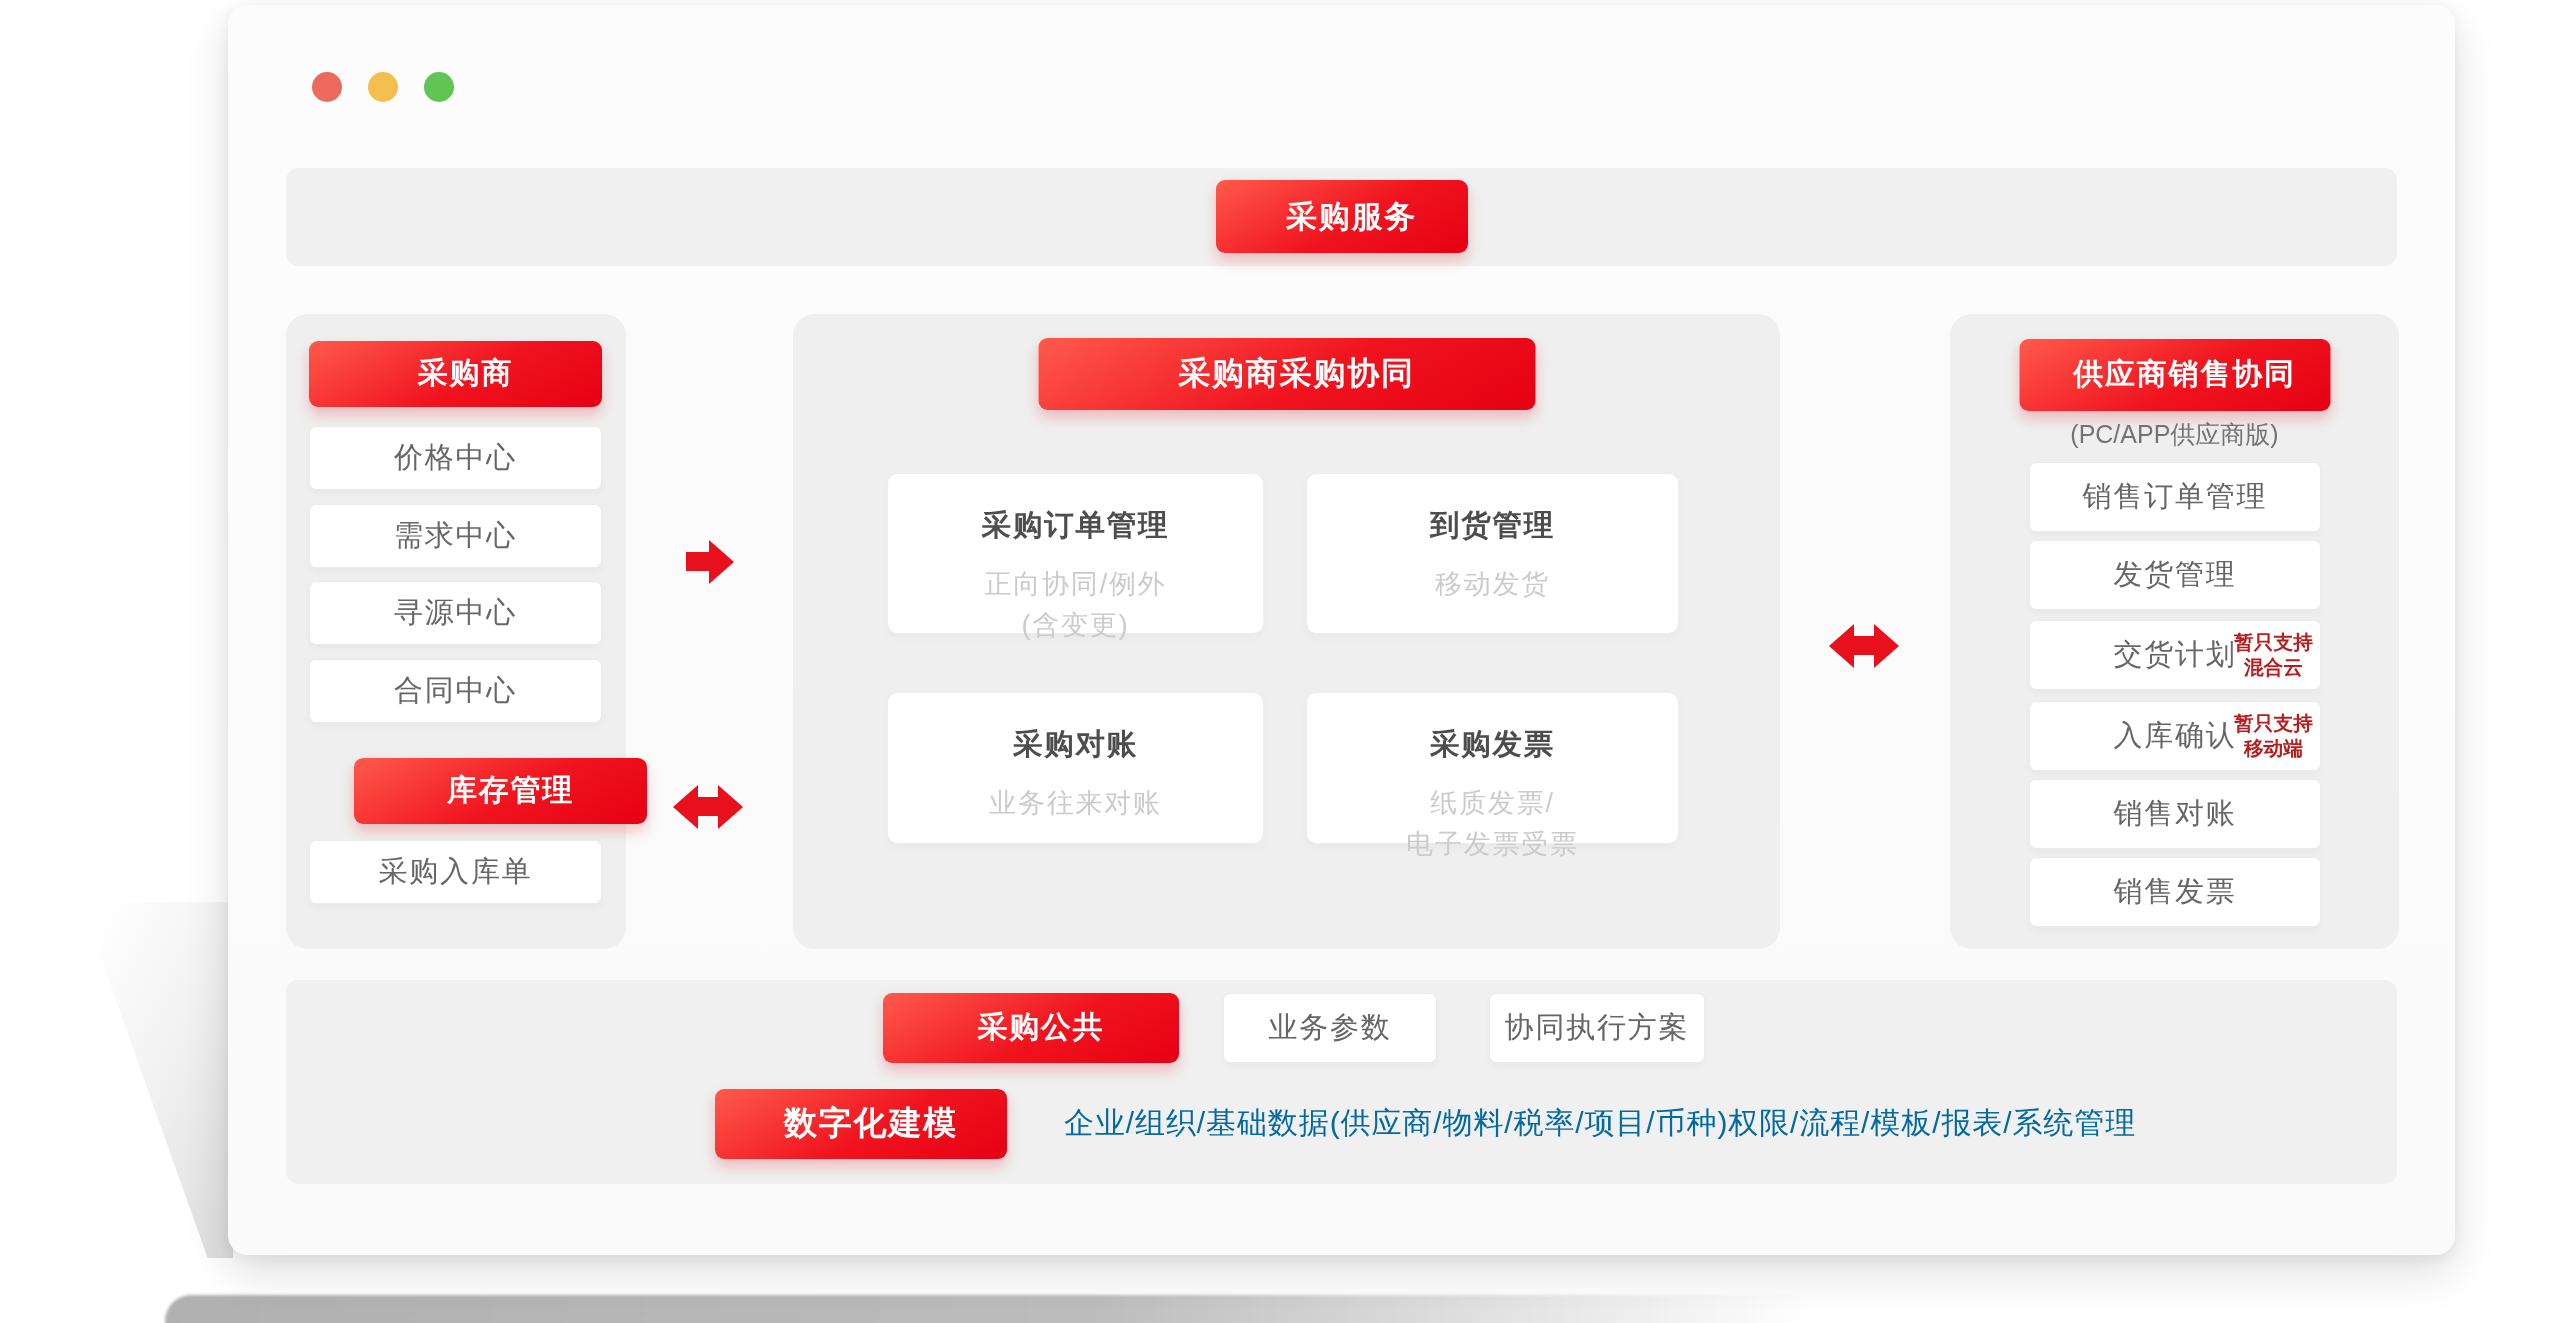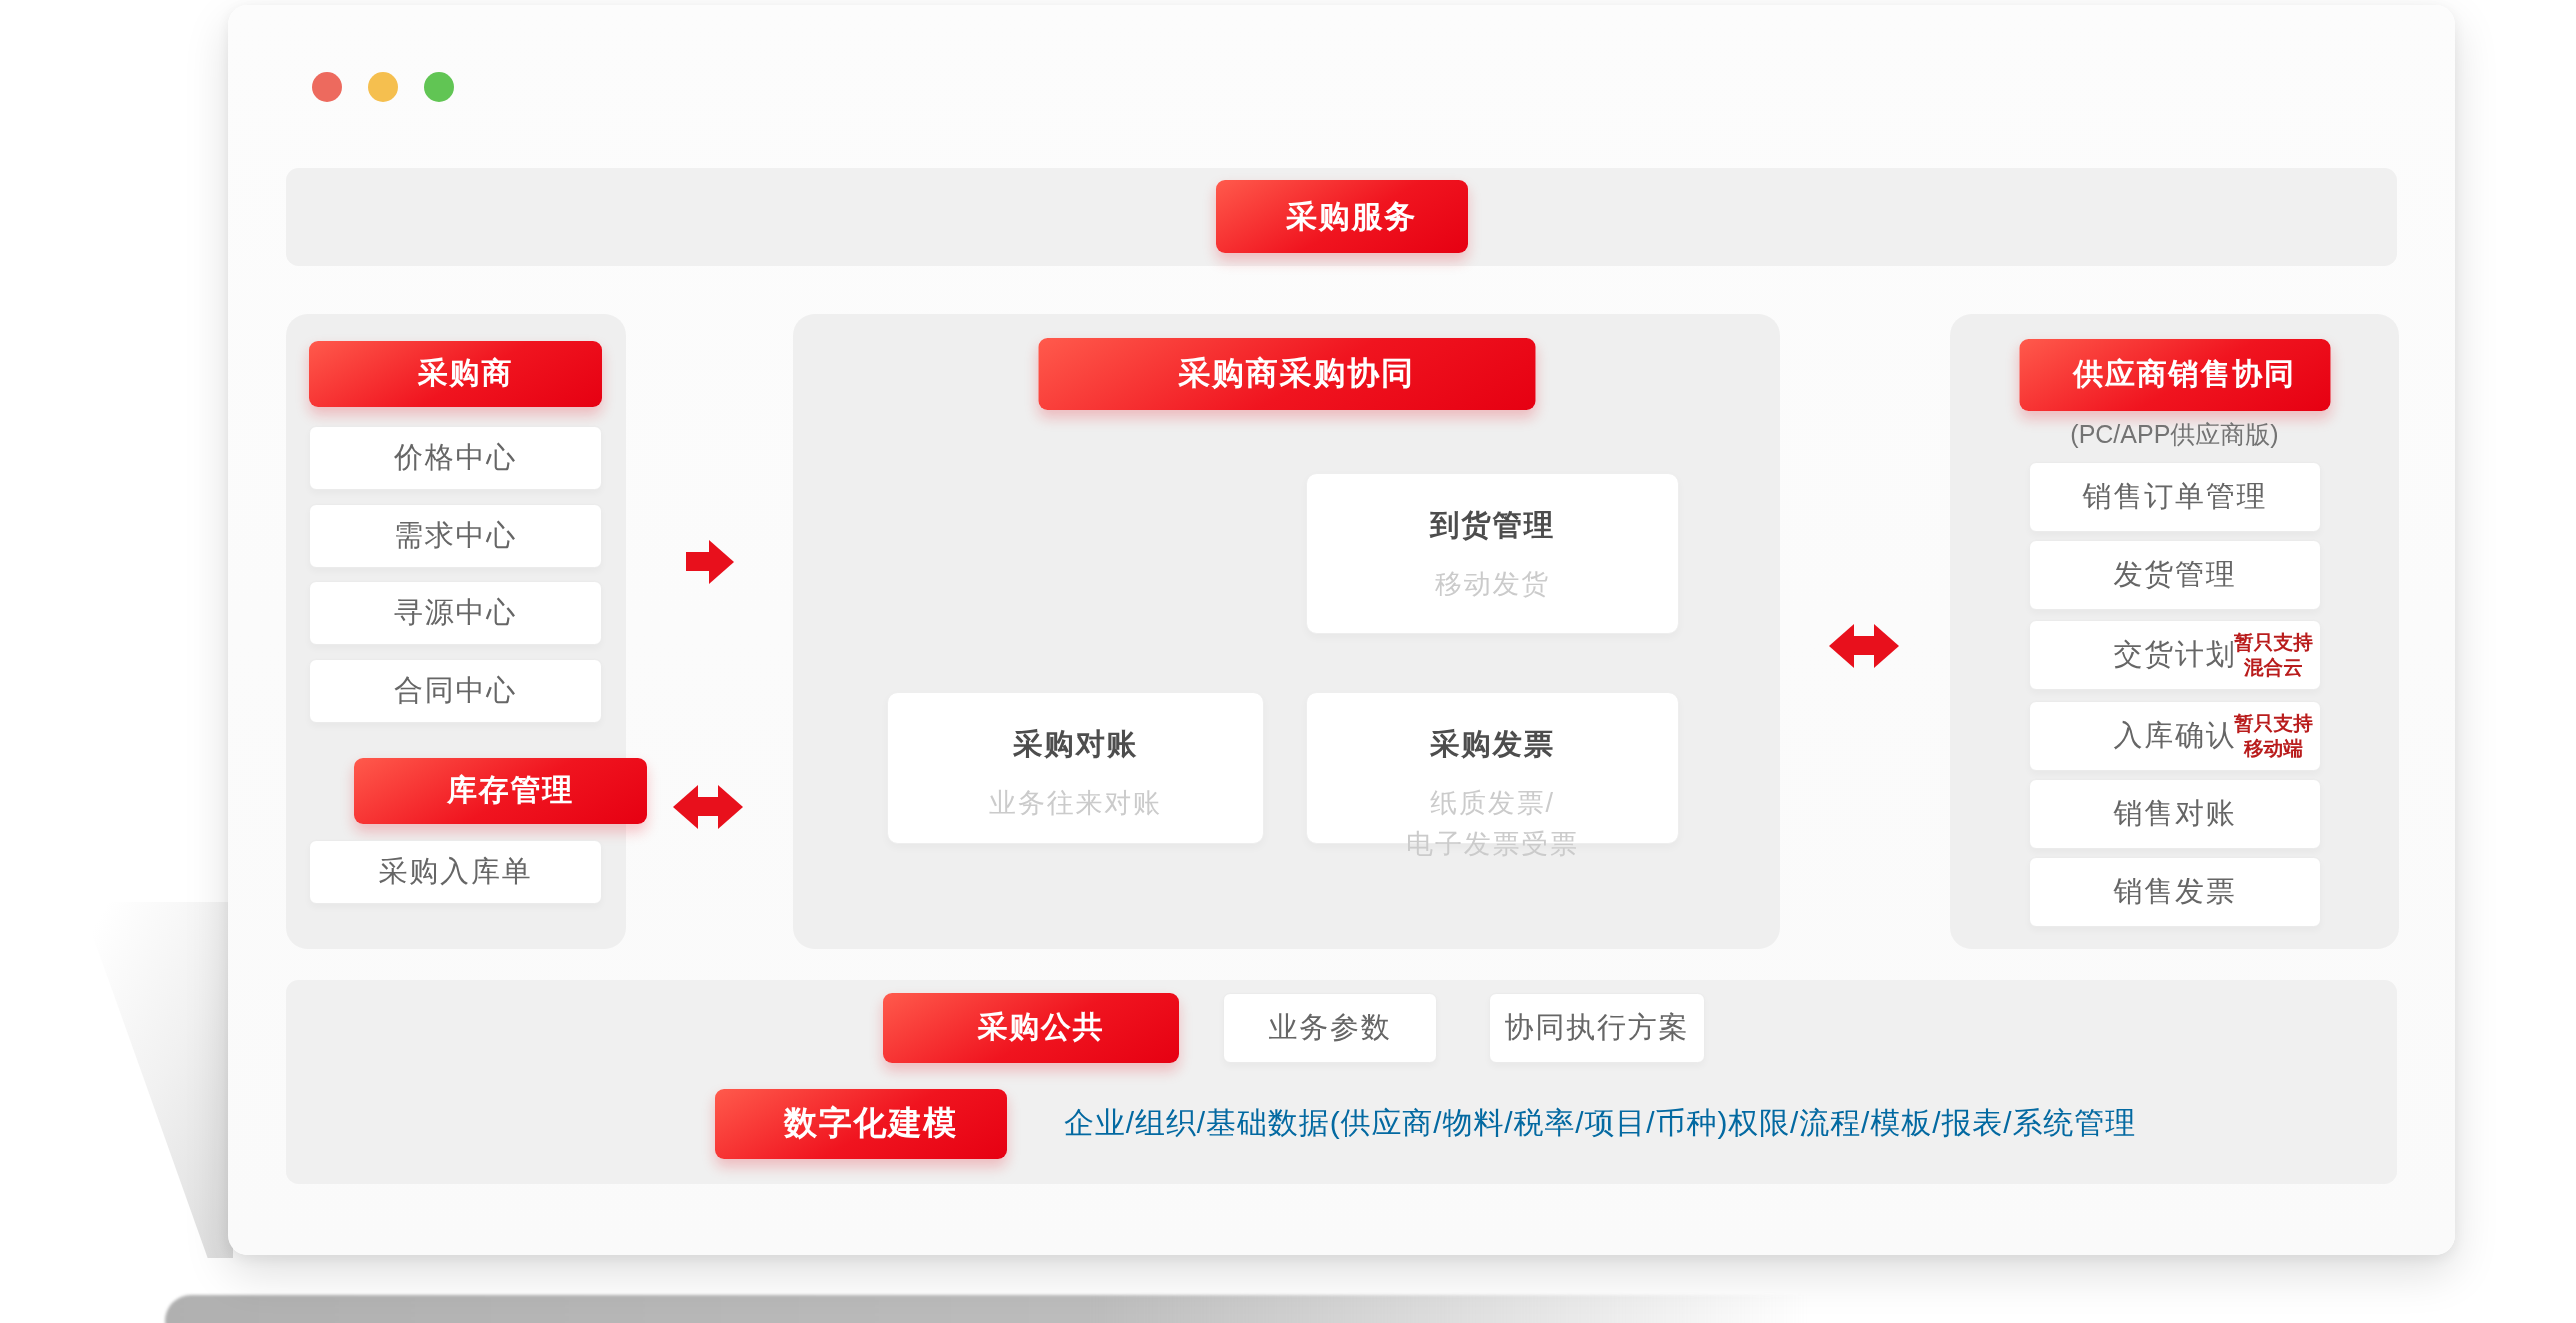--- a/index.html
+++ b/index.html
@@ -127,20 +127,27 @@
 
     <div class="arrow arrow-lr1">
       <div class="head-l"></div>
         <div class="shaft"></div>
         <div class="head-r"></div>
     </div>
 
     <div class="panel panel-center">
       <div class="red-btn center-header">采购商采购协同</div>
 
+      <div class="card" style="left:94px;top:159px;width:377px;height:161px;">
+        <div class="card-title">采购订单管理</div>
+        <div class="card-sub">
+          <div>正向协同/例外</div>
+          <div>(含变更)</div>
+        </div>
+      </div>
 
       <div class="card" style="left:513px;top:159px;width:373px;height:161px;">
         <div class="card-title">到货管理</div>
         <div class="card-sub">
           <div>移动发货</div>
         </div>
       </div>
 
       <div class="card" style="left:94px;top:378px;width:377px;height:152px;">
         <div class="card-title">采购对账</div>

